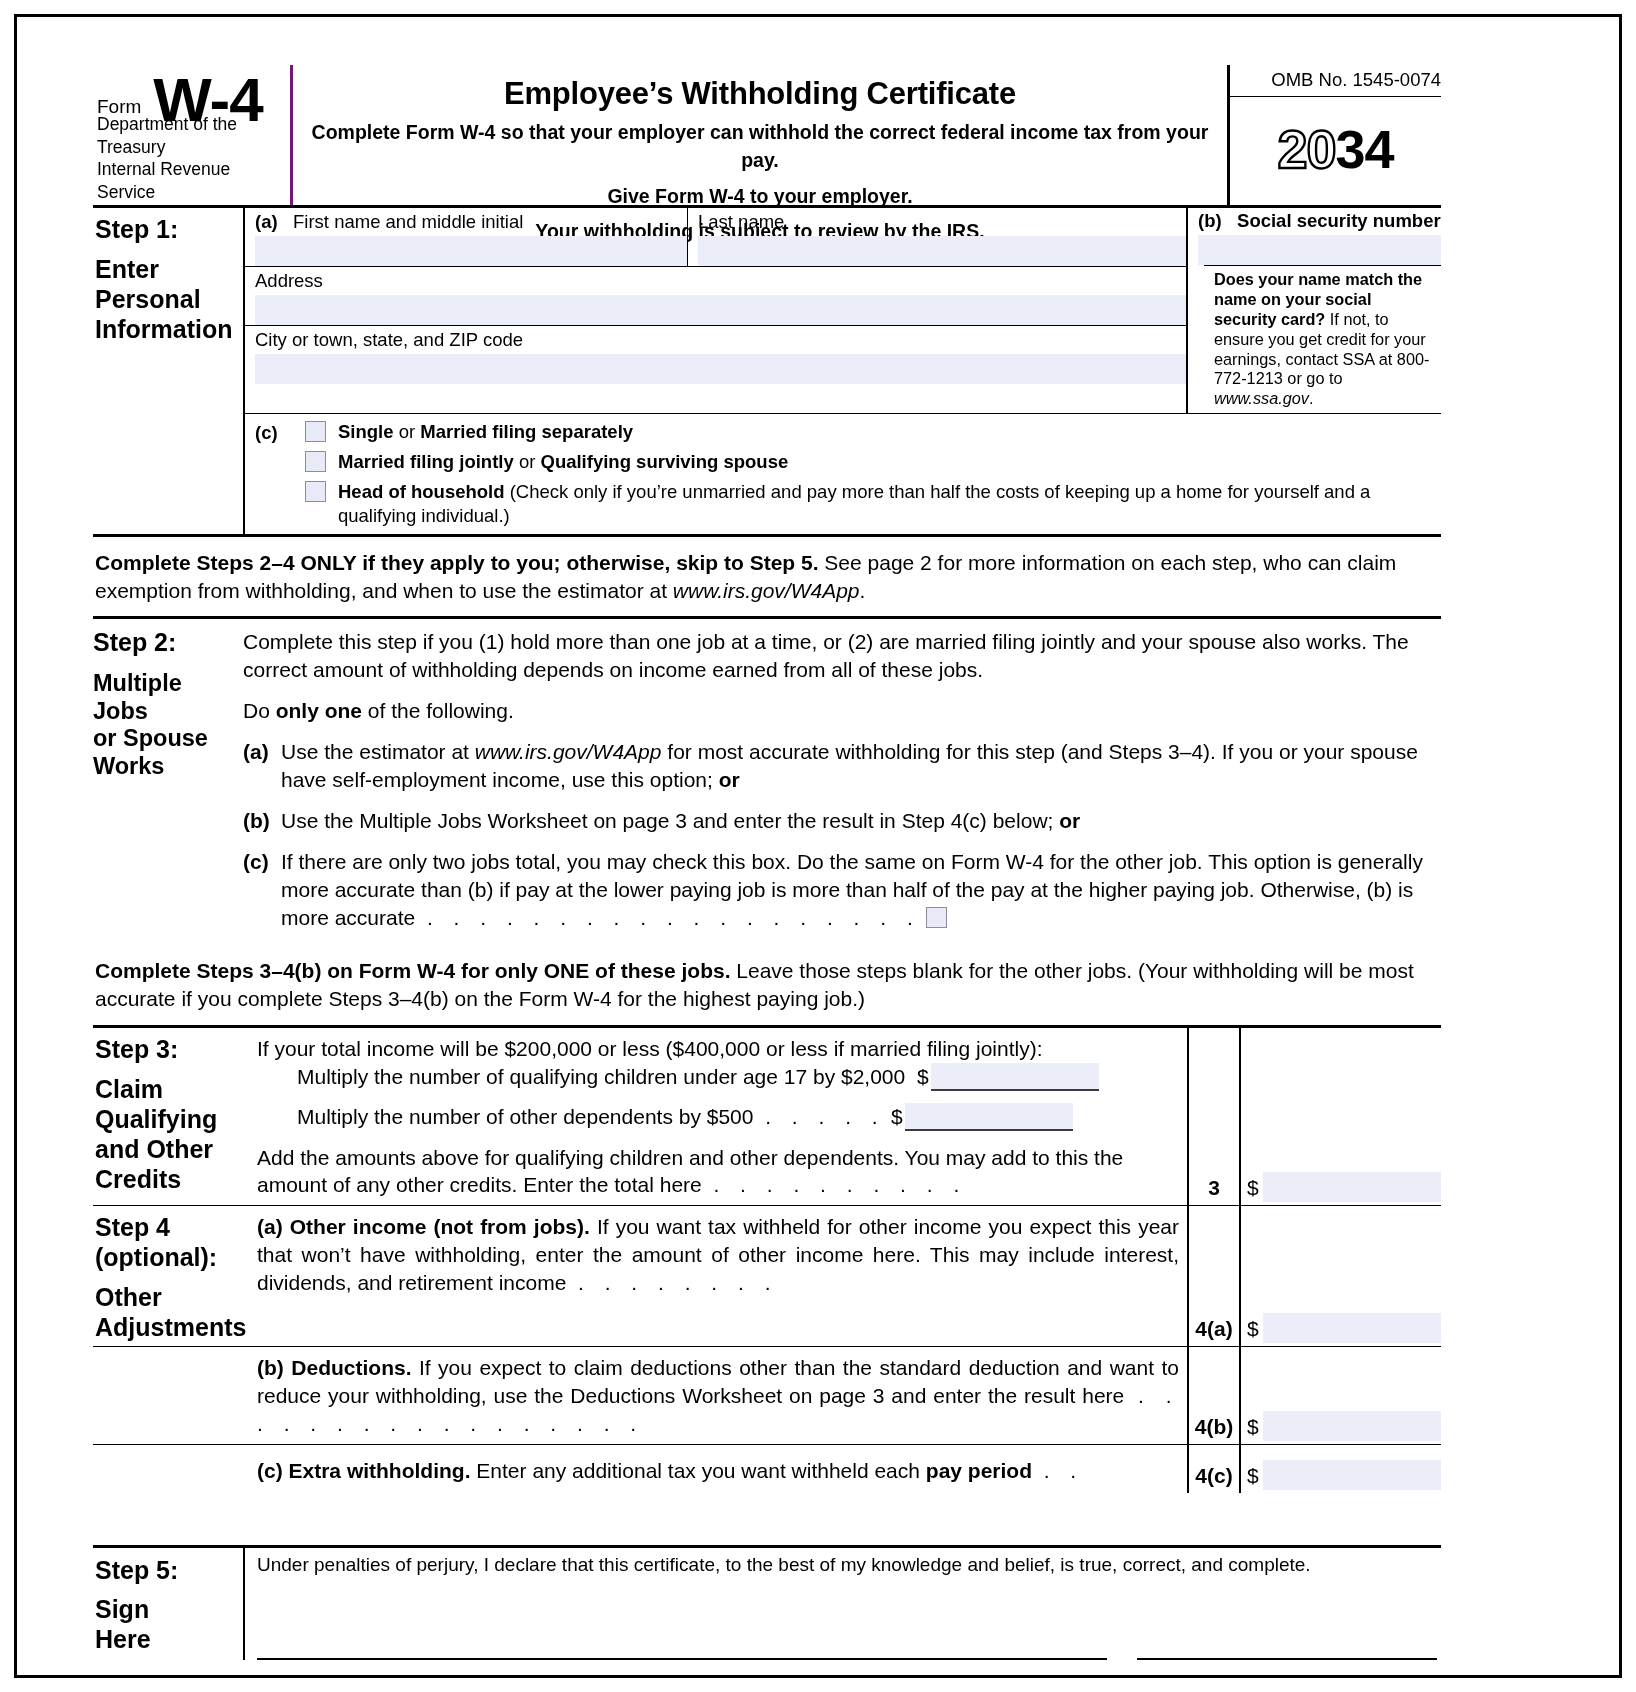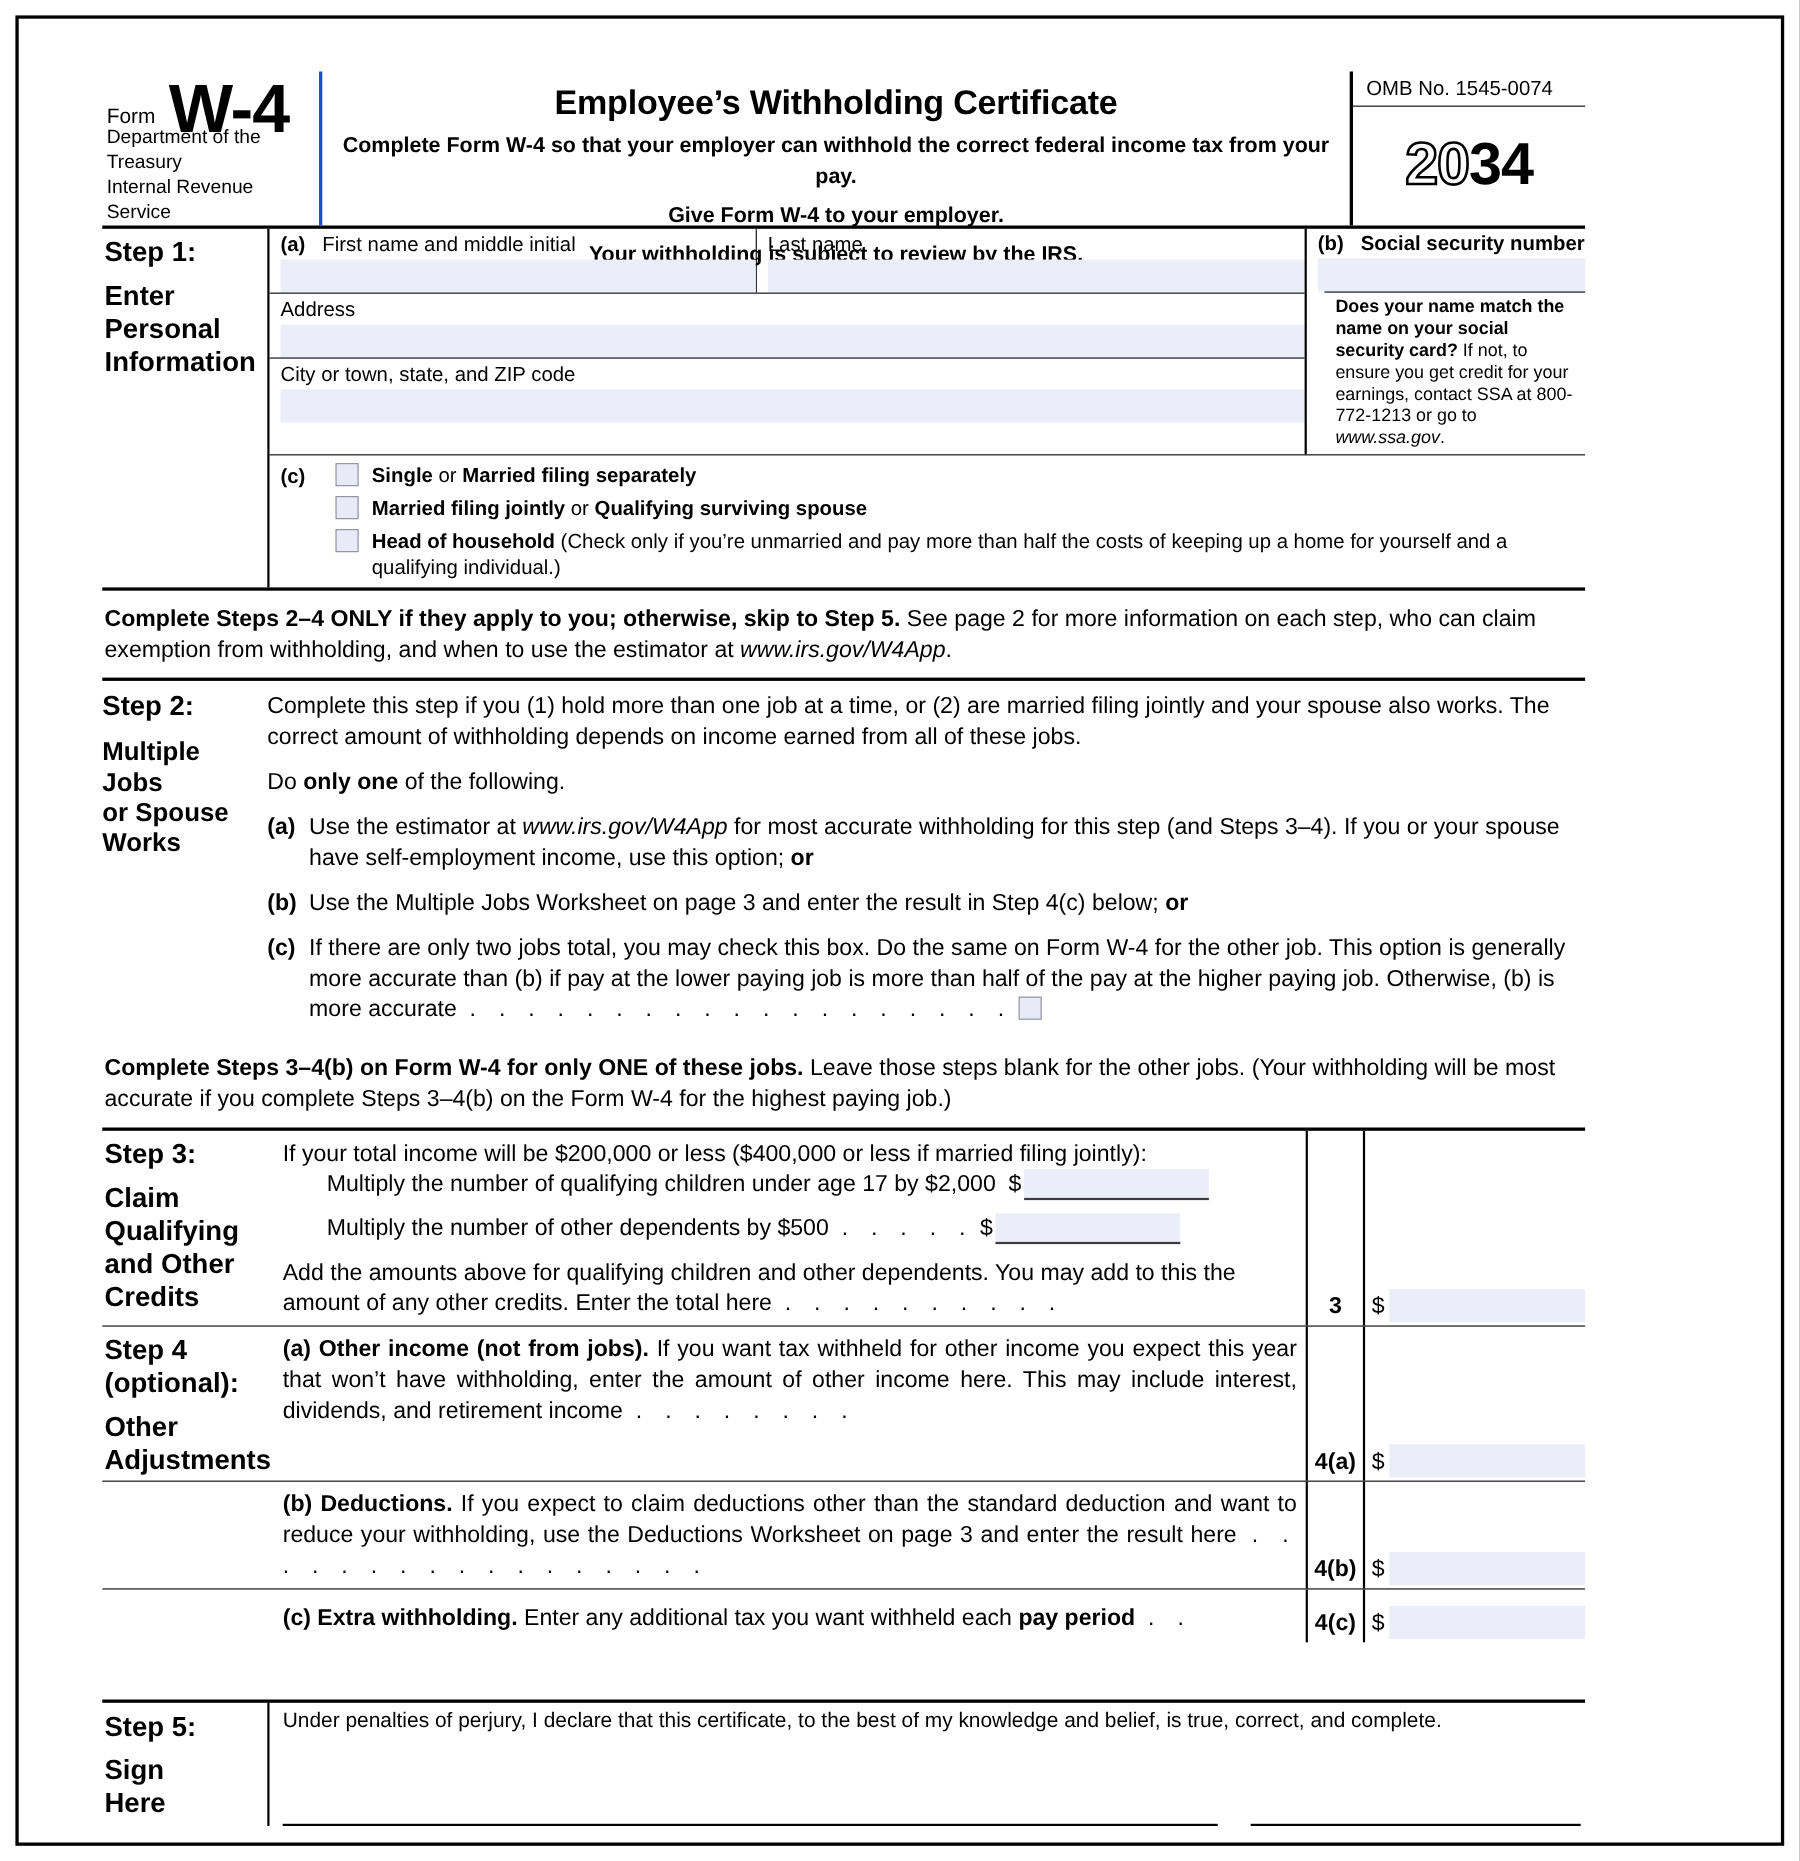--- a/index.html
+++ b/index.html
@@ -39,21 +39,21 @@
   }
 
   
   .hdr {
     display: flex;
     align-items: stretch;
     height: 140px;
   }
   .hdr-left {
     width: 200px;
-    border-right: 3px solid #1d4ed8;
+    border-right: 3px solid #701a75;
     box-sizing: border-box;
     padding-right: 6px;
     position: relative;
   }
   .form-row {
     display: flex;
     align-items: flex-end;
     padding-top: 6px;
   }
   .form-word {
@@ -101,20 +101,21 @@
     width: 214px;
     border-left: 3px solid #000;
     box-sizing: border-box;
     display: flex;
     flex-direction: column;
   }
   .omb {
     font-size: 18.5px;
     padding: 4px 0 5px 12px;
     border-bottom: 1.6px solid #000;
+    text-align: right;
   }
   .yearbox {
     flex: 1;
     display: flex;
     align-items: center;
     justify-content: center;
     padding-bottom: 4px;
   }
   .year {
     font-size: 54px;

